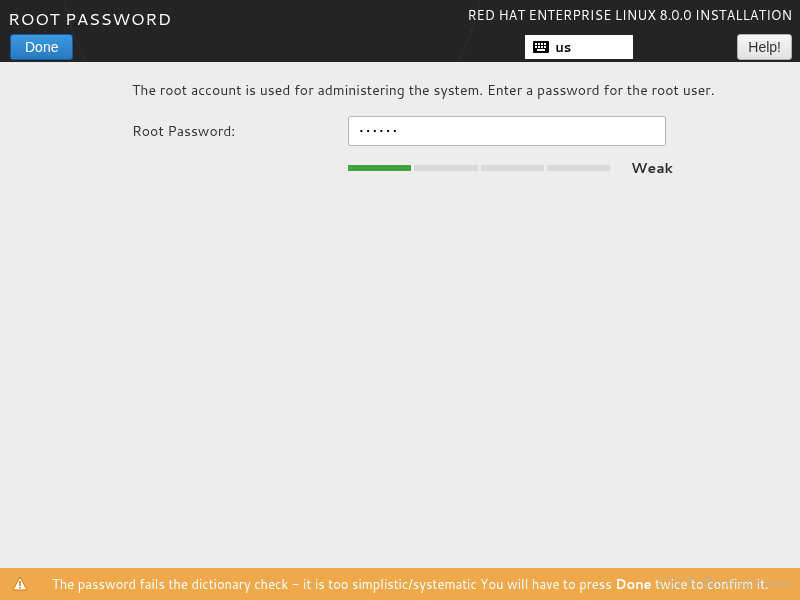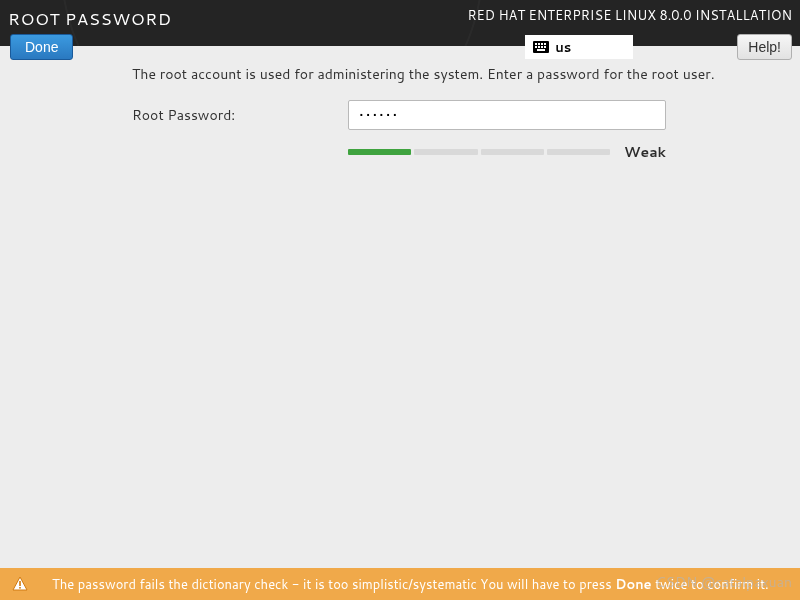--- a/index.html
+++ b/index.html
@@ -7,21 +7,21 @@
       width: 800px;
       height: 600px;
       font-family: "Cantarell", "DejaVu Sans", sans-serif;
       background: #ededed;
       overflow: hidden;
       position: relative;
     }
     .header {
       background: #242424;
       color: #fff;
-      height: 46px;
+      height: 62px;
       padding: 6px 8px;
       position: relative;
     }
     .header-top {
       display: flex;
       justify-content: space-between;
       align-items: flex-start;
     }
     .title {
       font-size: 17px;
@@ -117,21 +117,21 @@
     .pw-input.focused {
       border: 1px solid #3b87d6;
       box-shadow: 0 0 0 1px #3b87d6;
       outline: none;
     }
     .strength-row {
       display: flex;
       align-items: center;
       margin-left: 216px;
       margin-bottom: 14px;
-      gap: 14px;
+      gap: 21px;
     }
     .strength-bar {
       display: flex;
       width: 262px;
       height: 6px;
       gap: 3px;
     }
     .segment {
       flex: 1;
       background: #d9d9d9;

